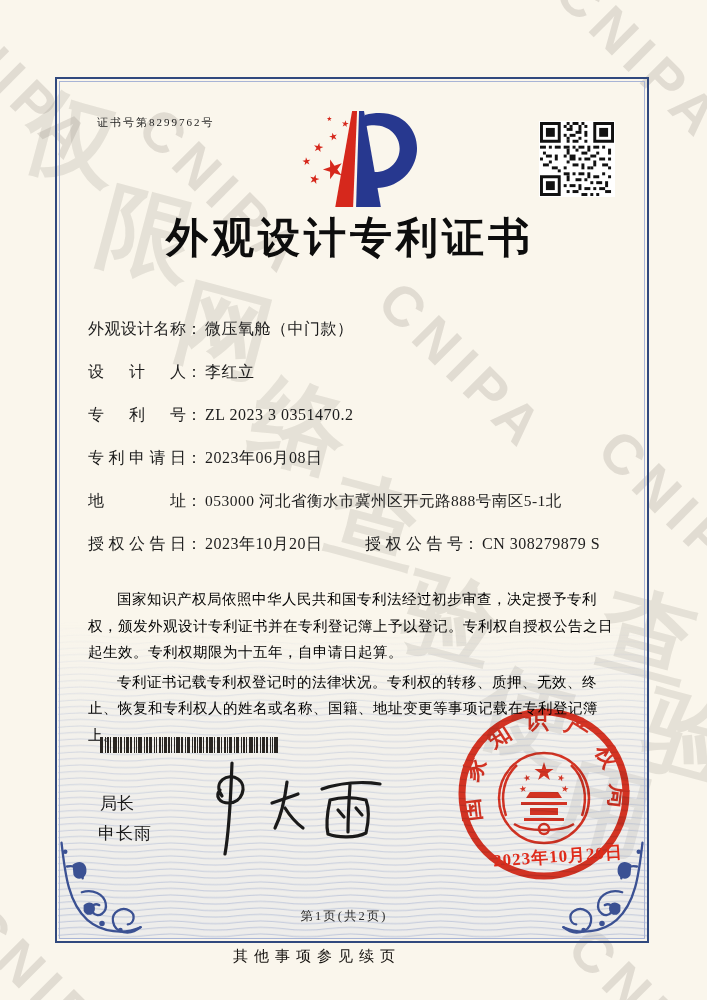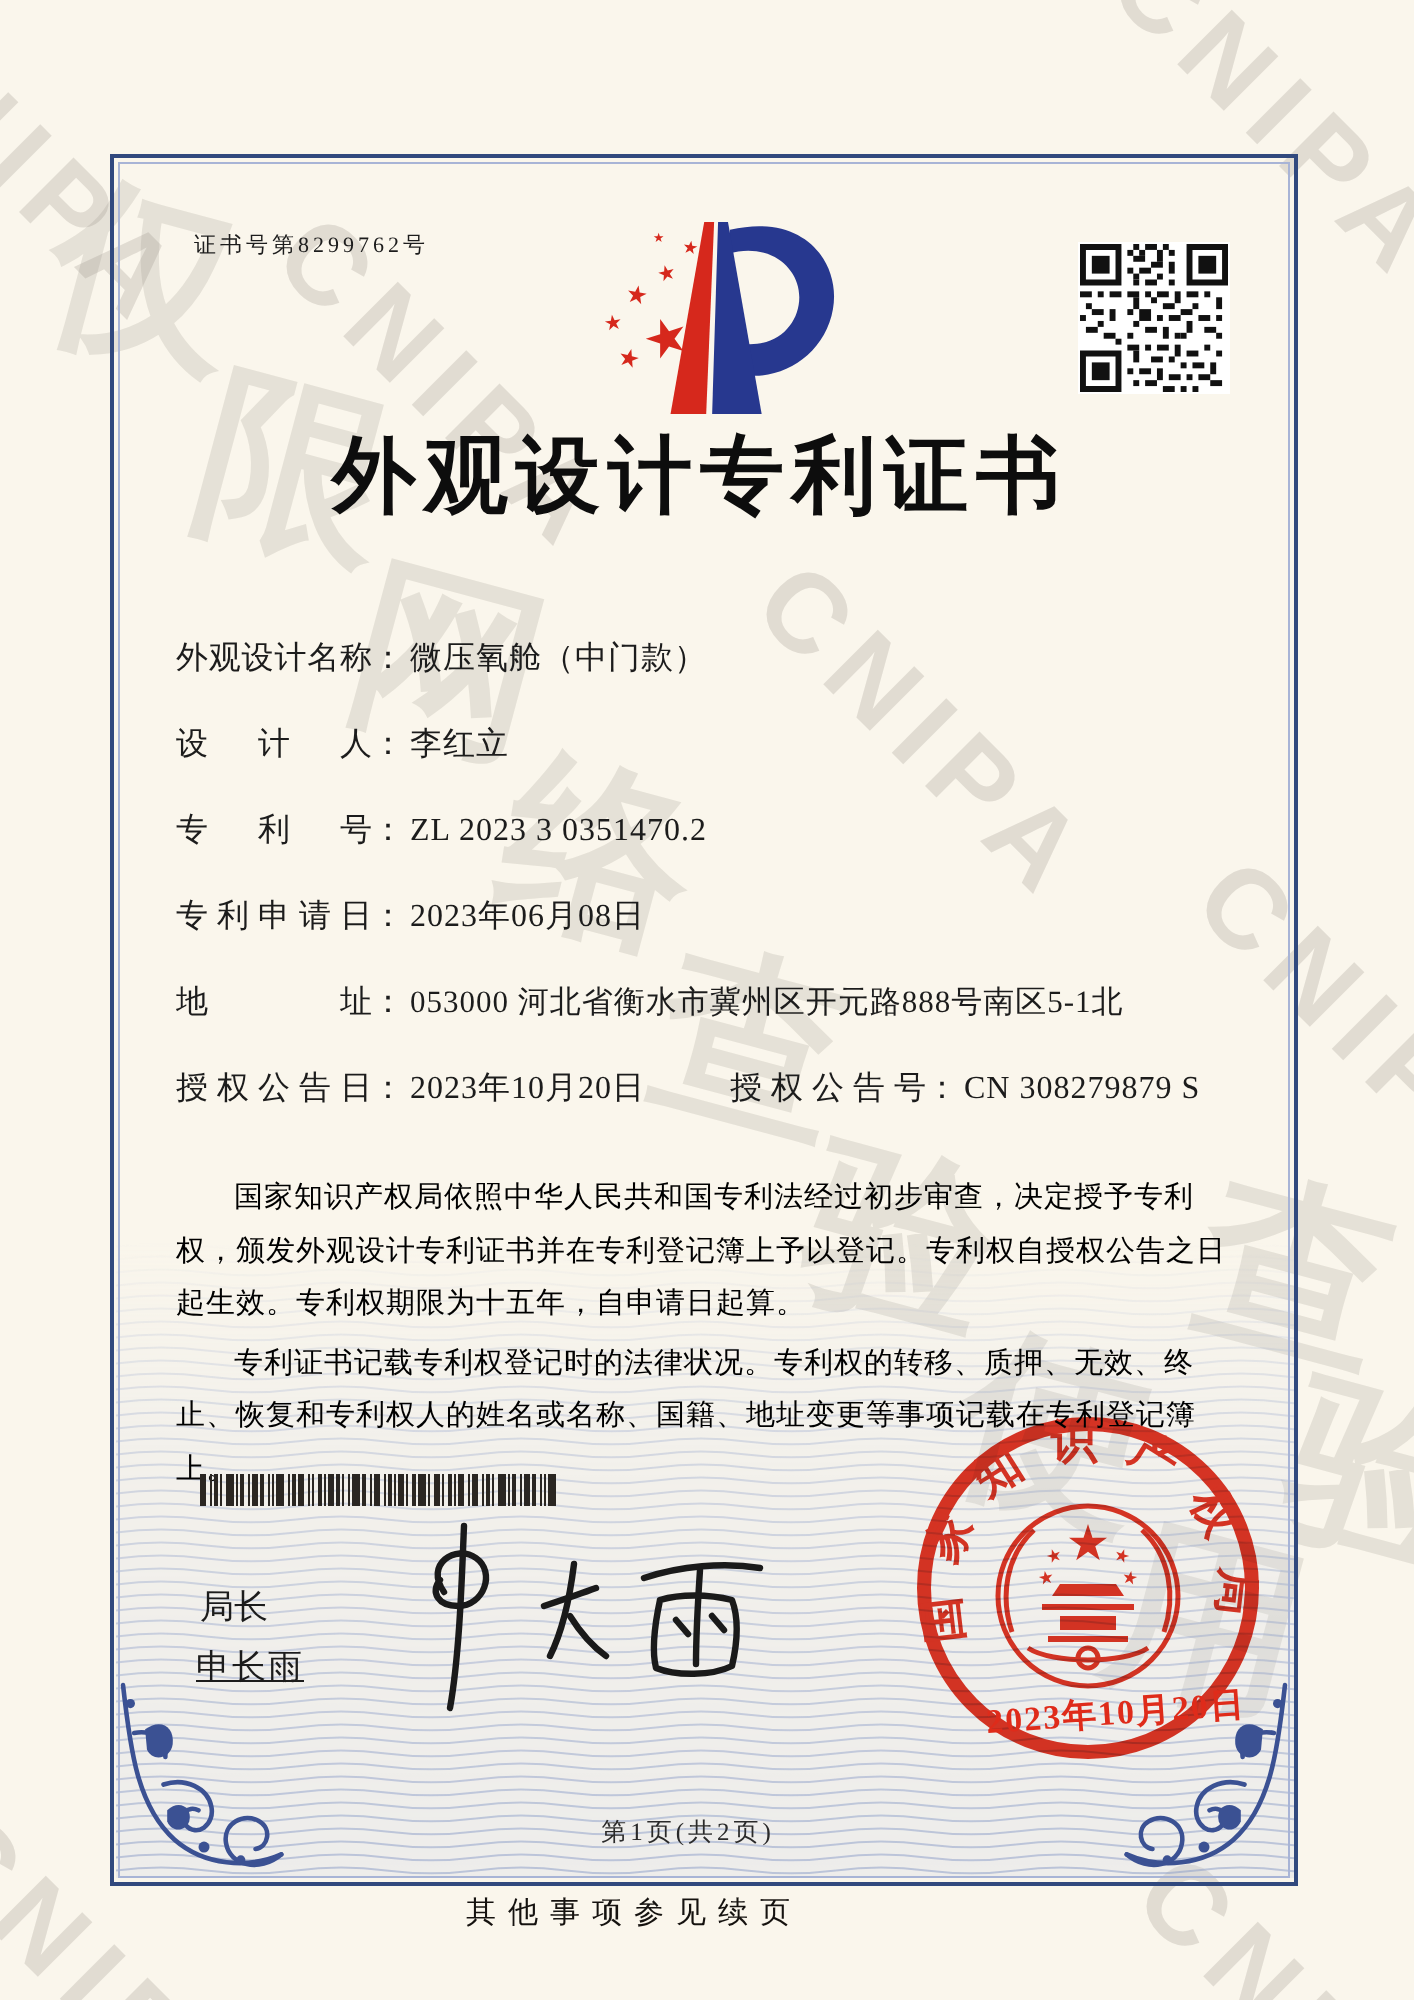--- a/index.html
+++ b/index.html
@@ -53,21 +53,21 @@
   
   .body-text { position:absolute; left:88px; top:586px; width:536px; }
   .body-text p {
     margin:0; text-indent:2em; font-size:14.5px; line-height:26.5px;
     color:#000000; letter-spacing:0.5px;
   }
   .body-text p + p { margin-top:3px;font-family:Liberation Serif, serif; }
   
   .barcode { position:absolute; left:100px; top:737px; }
   .sig-title { position:absolute; left:100px; top:792px; font-family:"Liberation Sans",sans-serif; font-size:17px; }
-  .sig-name  { position:absolute; left:98px;  top:822px; font-family:"Liberation Sans",sans-serif; font-size:17px; letter-spacing:1px;text-decoration:underline; }
+  .sig-name  { position:absolute; left:98px;  top:822px; font-family:"Liberation Sans",sans-serif; font-size:17px; letter-spacing:1px; }
   .sig-hand { position:absolute; left:192px; top:756px; }
   .seal { position:absolute; left:456px; top:706px; opacity:0.95; mix-blend-mode:multiply; }
   .seal-date {
     position:absolute; left:478px; top:845px; width:160px; text-align:center;
     color:#df2b1a; font-size:17px; font-weight:bold; transform:rotate(-4deg);
     letter-spacing:1px;
   }
   .page-num {
     position:absolute; left:55px; top:908px; width:578px; text-align:center;
     font-size:12.5px; letter-spacing:2px; color:#2a2a2a;

